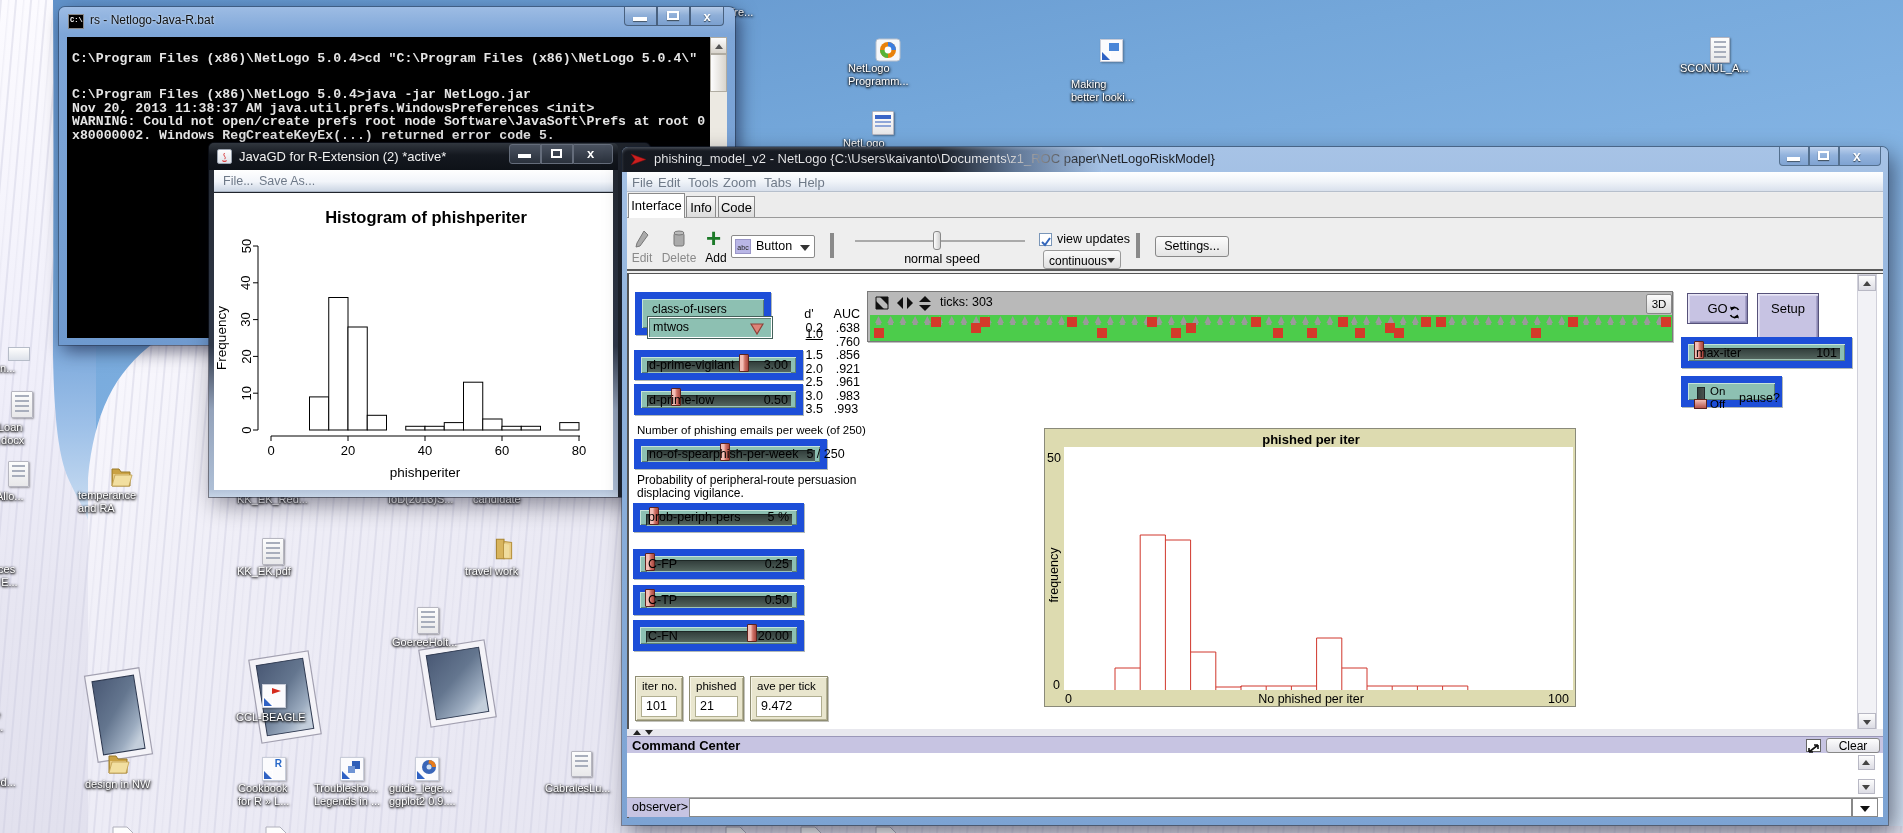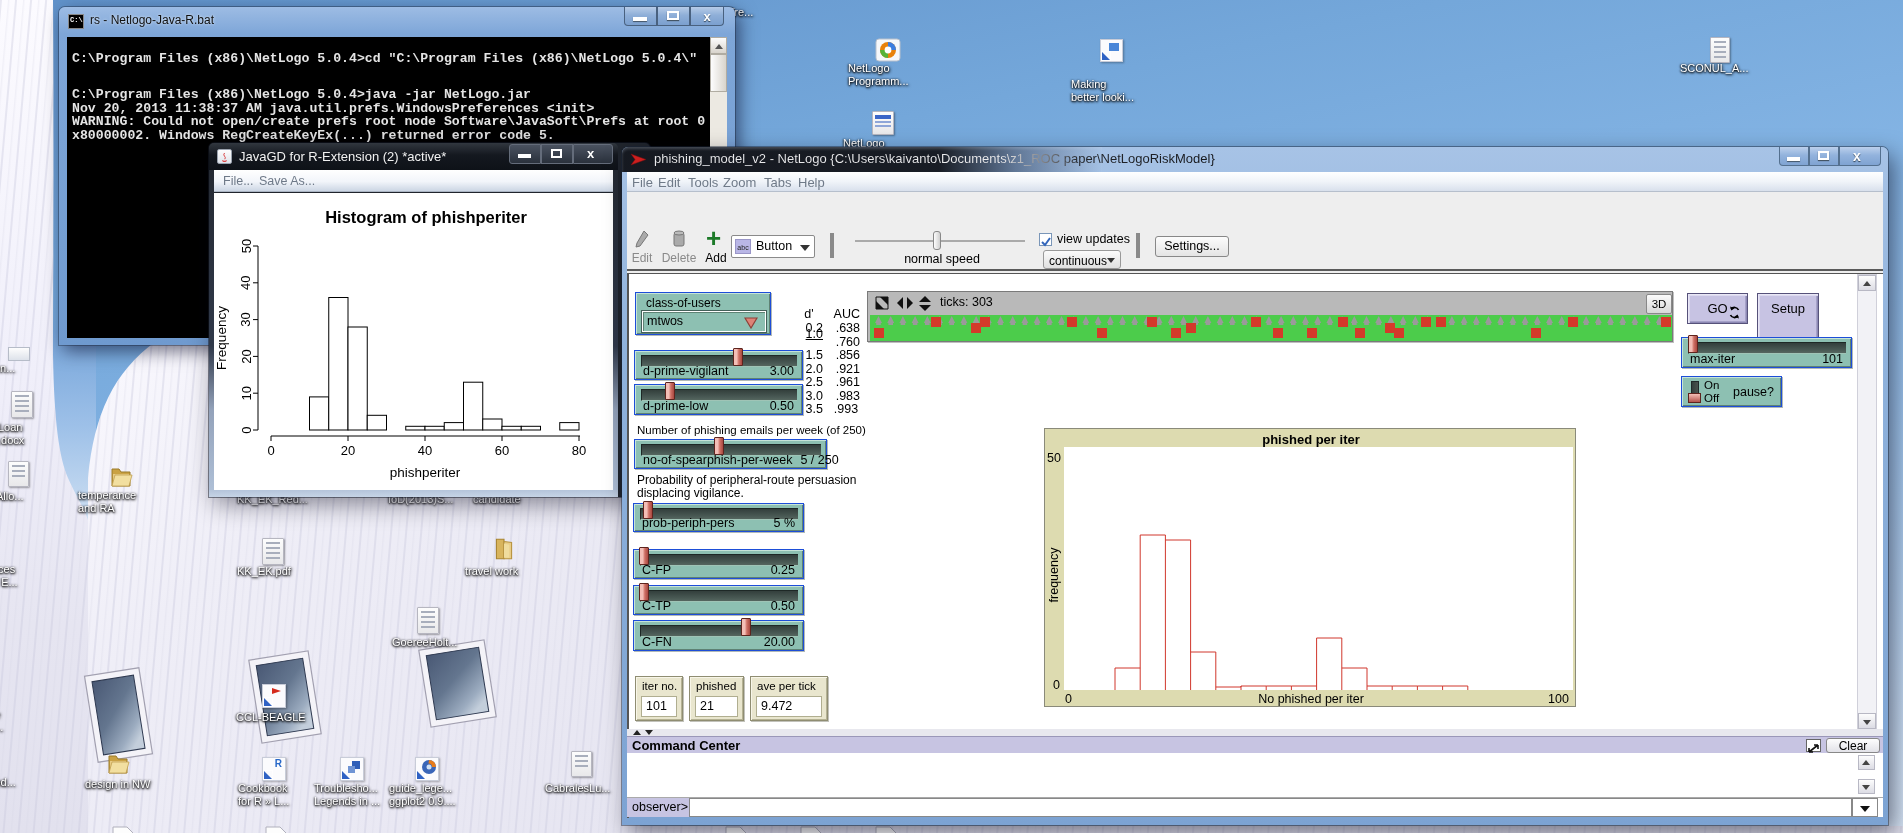--- a/index.html
+++ b/index.html
@@ -7,21 +7,21 @@
 #desktop { position:absolute; left:0; top:0; width:1903px; height:833px;
   background: linear-gradient(168deg, #6092ca 0%, #74a7da 25%, #84b4e4 45%, #97c0ea 62%, #b3d0ef 80%, #d8e6f6 100%);
 }
 .abs { position:absolute; }
 .iconlabel { position:absolute; color:#fff; font-size:11px; line-height:13px; 
   text-shadow: 0 1px 2px rgba(0,0,0,0.95), 1px 1px 3px rgba(0,0,0,0.85), -1px 0 2px rgba(0,0,0,0.5); white-space:nowrap; }
 .doc { position:absolute; width:20px; height:26px; background:linear-gradient(180deg,#fdfdfd,#e8e8ea); border:1px solid #b6b6c0; border-radius:1px; box-shadow:1px 1px 2px rgba(0,0,0,0.35);}
 .doc i { display:block; height:2px; background:#a8aebc; margin:3px 3px 0 3px; }
 .shortcut { position:absolute; width:24px; height:24px; background:#fbfbfd; border:1px solid #c8ccd8; box-shadow:1px 1px 2px rgba(0,0,0,0.3); }
 .shortcut .arr { position:absolute; left:1px; bottom:1px; width:0; height:0; border-left:8px solid #2f62c4; border-top:8px solid transparent; box-shadow:0 0 0 1px rgba(255,255,255,0.8);}
-.nlslider { position:absolute; background:#8dc0b2; border:1px solid #1d4ed8;
+.nlslider { position:absolute; background:#8dc0b2; border:7px solid #1d4ed8;
   box-shadow: inset 1px 1px 0 #c6e4d8, inset -1px -1px 0 #5e8274, 1px 1px 0 rgba(60,80,75,0.4); }
 .groove { position:absolute; left:6px; right:5px; top:4px; height:12px; background:linear-gradient(180deg,#333f3c,#495954 70%,#55665f); border-top:1px solid #1e2826; border-left:1px solid #1e2826; border-bottom:1px solid #9fc4b6;}
 .handle { position:absolute; top:-3px; width:10px; height:18px; background:linear-gradient(90deg,#f3beb6 0 35%,#cf7166 60%,#a84840); border:1px solid #5e241e; border-radius:1px; }
 .sliderrow { position:absolute; left:8px; right:8px; bottom:1px; font-size:12.5px; color:#000; white-space:nowrap; }
 .sliderrow b { font-weight:normal; float:right; }
 .mon { position:absolute; background:#e9e6ce; border:1px solid #8f8d72; box-shadow: inset 1px 1px 0 #f8f6e8, inset -1px -1px 0 #b5b294, 1px 1px 0 rgba(80,80,60,0.35); }
 .mon .lab { position:absolute; left:6px; top:3px; font-size:11.5px; color:#000; }
 .mon .val { position:absolute; left:5px; top:19px; right:5px; height:21px; background:#fff; border:1px solid #b0ae90; font-size:12.5px; color:#000; padding:2px 0 0 4px; }
 .nlbtn { position:absolute; background:#c7c3e3; border:1px solid #56527a;
   box-shadow: inset 1px 1px 0 #e9e7f6, inset 2px 2px 0 #dcd9ef, inset -1px -1px 0 #8d89b4, inset -2px -2px 0 #a5a1c8;
@@ -349,20 +349,26 @@
     <div class="abs" style="left:74px;top:1px;color:#fff;font:bold 14px 'Liberation Sans';text-shadow:0 1px 1px #345;">x</div>
   </div>
   <div class="abs" style="left:5px;top:25px;width:1256px;height:645px;background:#eeeeee;">
     <div class="abs" style="left:0;top:0;width:1256px;height:20px;background:linear-gradient(180deg,#feffff 0%,#f0f4f9 50%,#d8e0ec 100%);border-bottom:1px solid #b6bfcc;">
       <span style="position:absolute;left:5px;top:3px;color:#6f7a88;font-size:13px;">File</span>
       <span style="position:absolute;left:31px;top:3px;color:#6f7a88;font-size:13px;">Edit</span>
       <span style="position:absolute;left:61px;top:3px;color:#6f7a88;font-size:13px;">Tools</span>
       <span style="position:absolute;left:96px;top:3px;color:#6f7a88;font-size:13px;">Zoom</span>
       <span style="position:absolute;left:137px;top:3px;color:#6f7a88;font-size:13px;">Tabs</span>
       <span style="position:absolute;left:171px;top:3px;color:#6f7a88;font-size:13px;">Help</span>
+    </div>
+    <div class="abs" style="left:0;top:21px;width:1256px;height:25px;background:#ececec;">
+      <div class="abs" style="left:0;top:24px;width:1256px;height:1px;background:#9a9a9a;"></div>
+      <div class="abs" style="left:1px;top:0px;width:57px;height:25px;background:#fff;border:1px solid #8a8a8a;border-bottom:none;font-size:13px;color:#000;text-align:center;line-height:24px;z-index:2;">Interface</div>
+      <div class="abs" style="left:59px;top:3px;width:30px;height:21px;background:linear-gradient(180deg,#fafafa,#dcdcdc);border:1px solid #8a8a8a;border-bottom:none;font-size:13px;color:#000;text-align:center;line-height:21px;">Info</div>
+      <div class="abs" style="left:91px;top:3px;width:37px;height:21px;background:linear-gradient(180deg,#fafafa,#dcdcdc);border:1px solid #8a8a8a;border-bottom:none;font-size:13px;color:#000;text-align:center;line-height:21px;">Code</div>
     </div>
     <div class="abs" style="left:0;top:46px;width:1256px;height:53px;background:#eeeeee;border-bottom:2px solid #5a5a5a;">
       <svg class="abs" style="left:7px;top:11px;" width="16" height="20" viewBox="0 0 16 20">
           <path d="M10 2 L14 6 L6 17 L2 18 L3 14 Z" fill="#aaa" stroke="#777" stroke-width="1"></path>
         </svg>
       <div class="abs" style="left:0px;top:33px;width:30px;text-align:center;color:#8a8a8a;font-size:12px;">Edit</div>
       <svg class="abs" style="left:43px;top:10px;" width="18" height="20" viewBox="0 0 18 20">
           <rect x="4" y="5" width="10" height="13" rx="2" fill="#aaa" stroke="#777"></rect>
           <ellipse cx="9" cy="5" rx="5" ry="2" fill="#bbb" stroke="#777"></ellipse>
         </svg>

